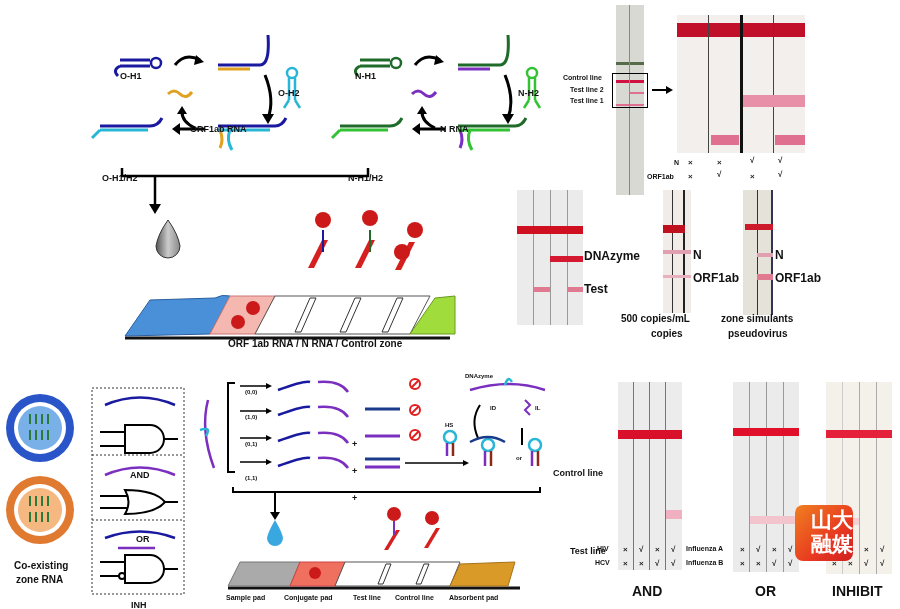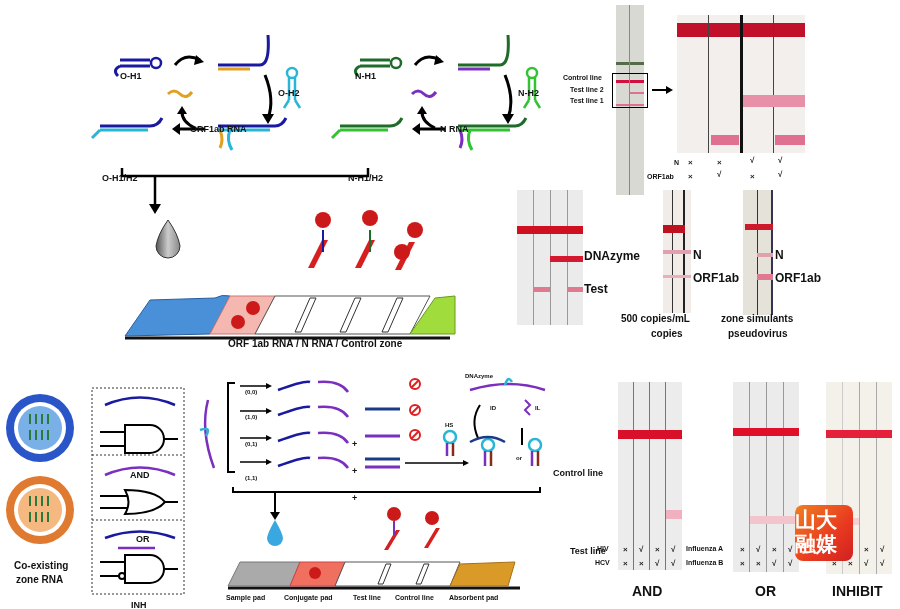--- a/index.html
+++ b/index.html
@@ -468,16 +468,16 @@
   <div class="mark" style="left:832px;top:559px;">×</div>
   <div class="mark" style="left:848px;top:559px;">×</div>
   <div class="mark" style="left:864px;top:559px;">√</div>
   <div class="mark" style="left:880px;top:559px;">√</div>
 </div>
 
 <div class="lbl s14" style="left:632px;top:583px;">AND</div>
 <div class="lbl s14" style="left:755px;top:583px;">OR</div>
 <div class="lbl s14" style="left:832px;top:583px;">INHIBIT</div>
 
-<div class="abs" style="left:795px;top:505px;width:58px;height:56px;border-radius:8px;background:linear-gradient(135deg,#f08020 0%,#e83a20 60%,#d02020 100%);color:#fff;font-weight:bold;text-align:left;line-height:24px;font-family:Liberation Sans, sans-serif;">
+<div class="abs" style="left:795px;top:505px;width:58px;height:56px;border-radius:8px;background:linear-gradient(135deg,#f08020 0%,#e83a20 60%,#d02020 100%);color:#fff;font-weight:bold;text-align:right;line-height:24px;font-family:Liberation Sans, sans-serif;">
   <div style="font-size:21px;margin-top:3px;">山大</div>
   <div style="font-size:21px;">融媒</div>
 </div>
 
 </body></html>

